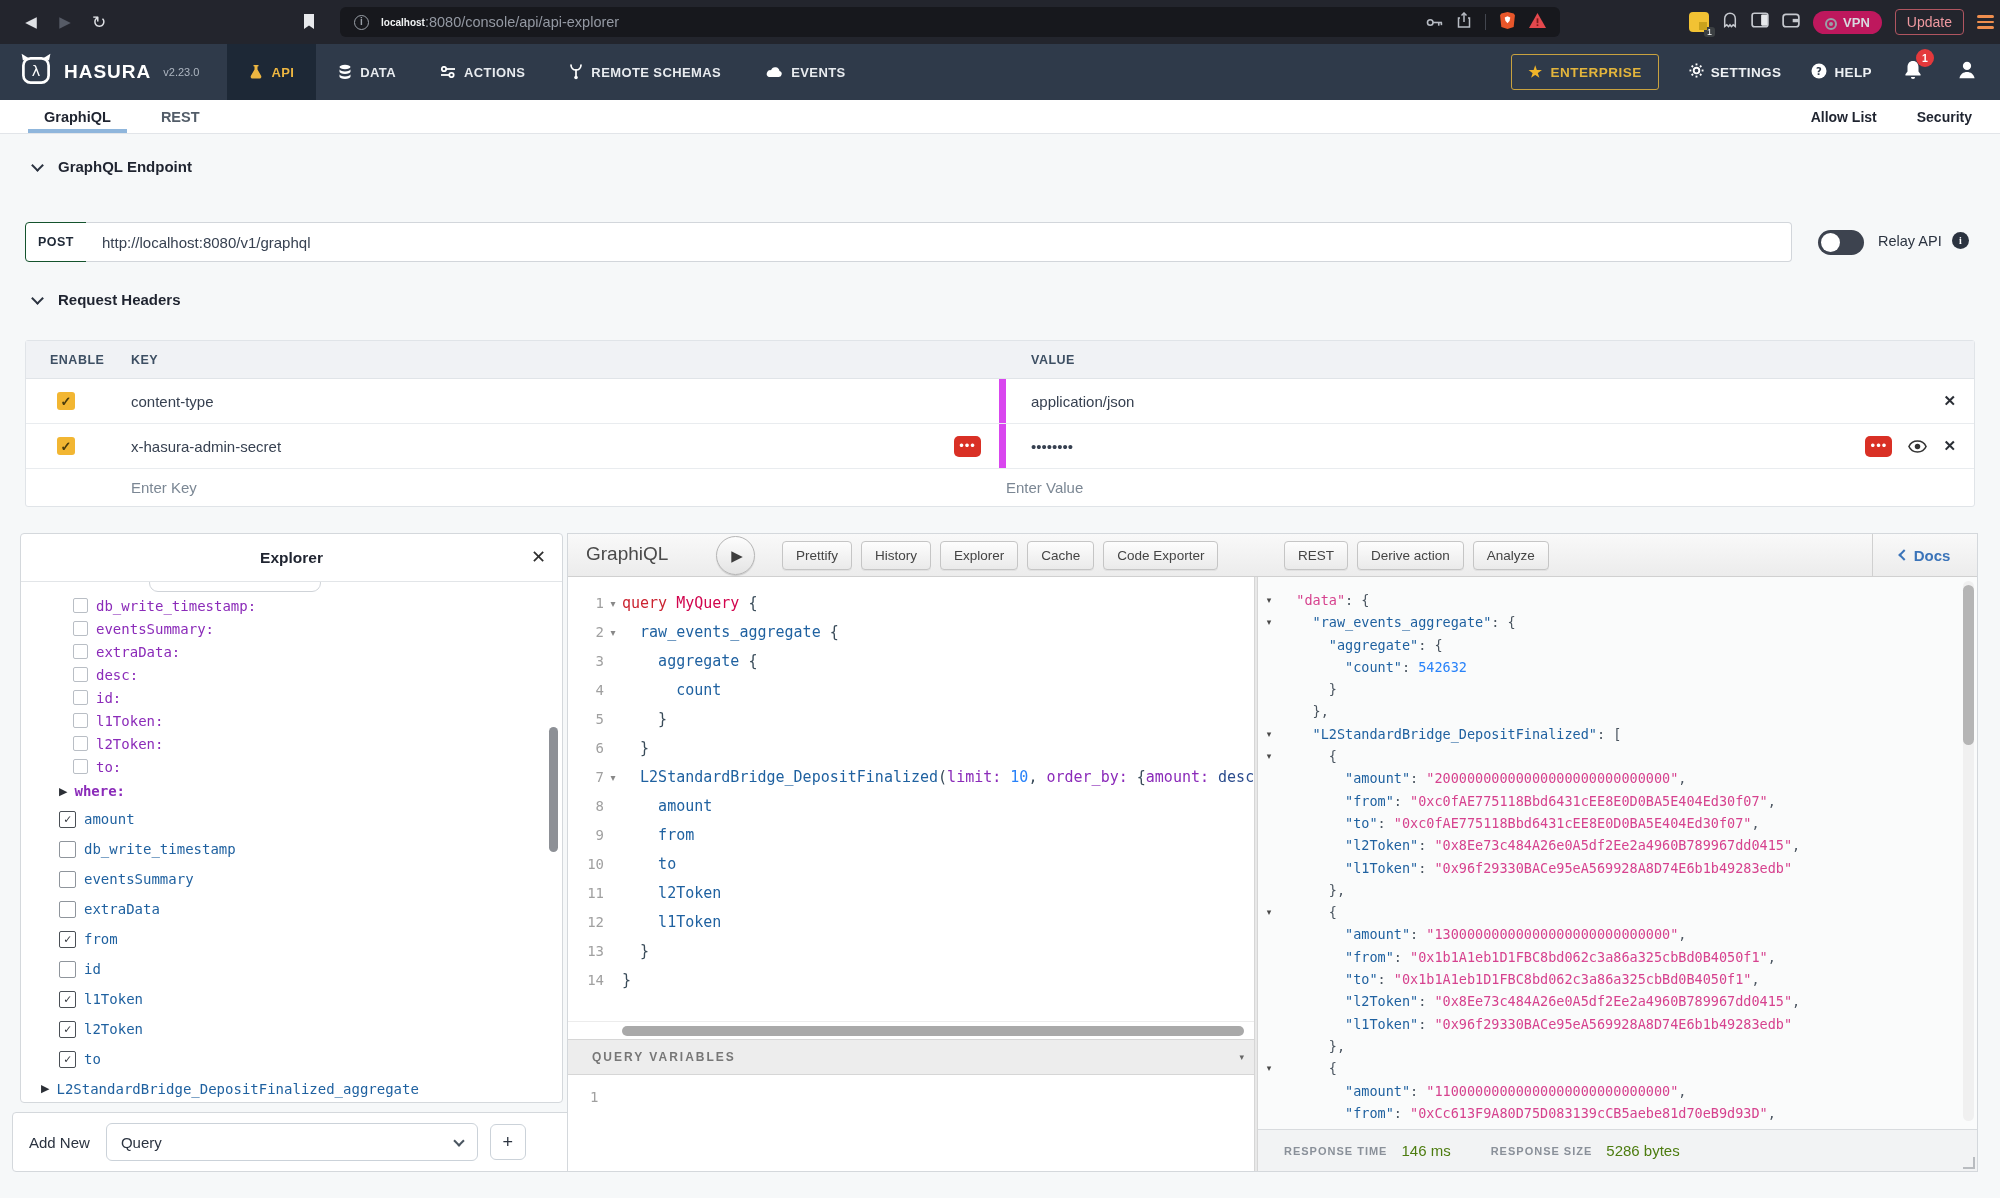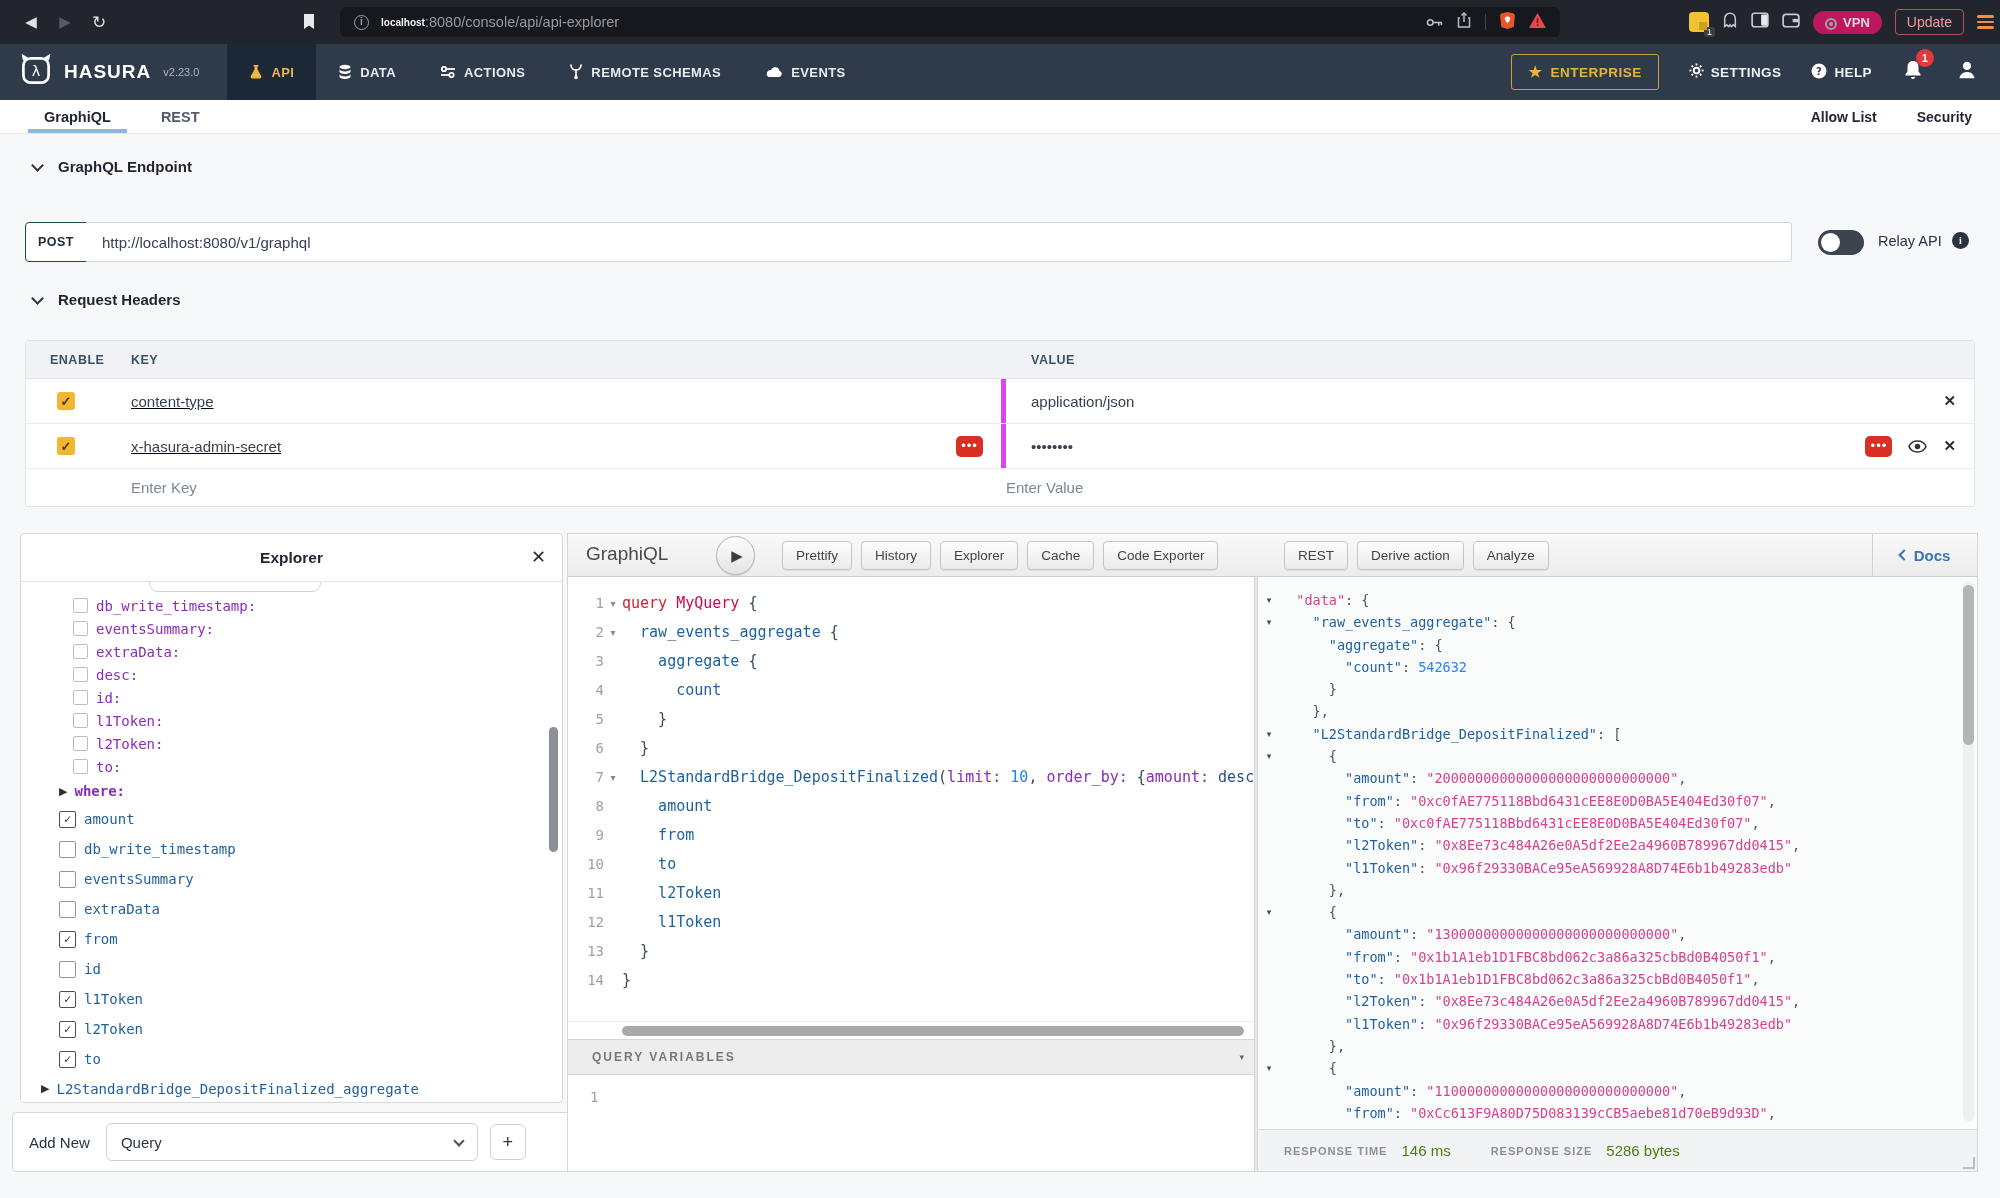--- a/index.html
+++ b/index.html
@@ -72,21 +72,21 @@
   
   .hdr-table { position:absolute; left:25px; top:206px; width:1950px; background:#fff; border:1px solid #e0e4e8; border-radius:3px; }
   .hdr-head { display:flex; height:38px; background:#f0f2f5; border-bottom:1px solid #e0e4e8; align-items:center; }
   .hdr-col { font-size:12.5px; font-weight:bold; color:#3d4f63; letter-spacing:.5px; }
   .col-enable { width:80px; padding-left:24px; }
   .col-key { width:900px; padding-left:25px; }
   .col-value { flex:1; padding-left:25px; }
   .hdr-row { display:flex; height:45px; border-bottom:1px solid #e9ecef; align-items:center; }
   .hdr-cell { display:flex; align-items:center; height:100%; }
   .c-enable { width:80px; justify-content:center; }
-  .c-key { width:900px; padding-left:25px; border-right:5px solid #d946ef; position:relative;text-decoration:underline; }
+  .c-key { width:900px; padding-left:25px; border-right:7px solid #d946ef; position:relative; }
   .c-value { flex:1; padding-left:25px; padding-right:18px; }
   .cell-text { font-size:15px; color:#374151; }
   .cell-icons { margin-left:auto; display:flex; align-items:center; gap:16px; }
   .ycheck { width:18px; height:18px; background:#f2b632; border-radius:3px; color:#4a3b0d; font-size:13px; font-weight:bold; display:flex; align-items:center; justify-content:center; cursor:pointer; }
   .pw-badge { width:27px; height:21px; background:#d93025; border-radius:5px; color:#fff; display:flex; align-items:center; justify-content:center; font-size:13px; letter-spacing:1px; line-height:0; cursor:pointer; }
   .c-key .pw-badge { position:absolute; right:18px; }
   .xicon { color:#2b2f36; font-size:15px; font-weight:bold; cursor:pointer; }
   .eye-icon { display:flex; cursor:pointer; }
   .ph-row { display:flex; height:37px; align-items:center; }
   .ph-text { font-size:15px; color:#7b8794; }

